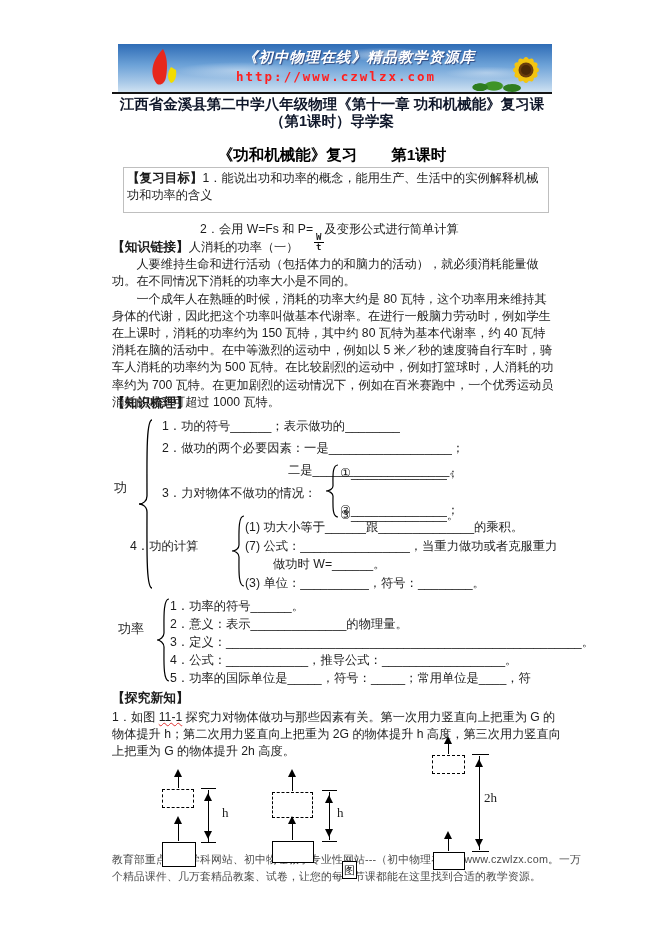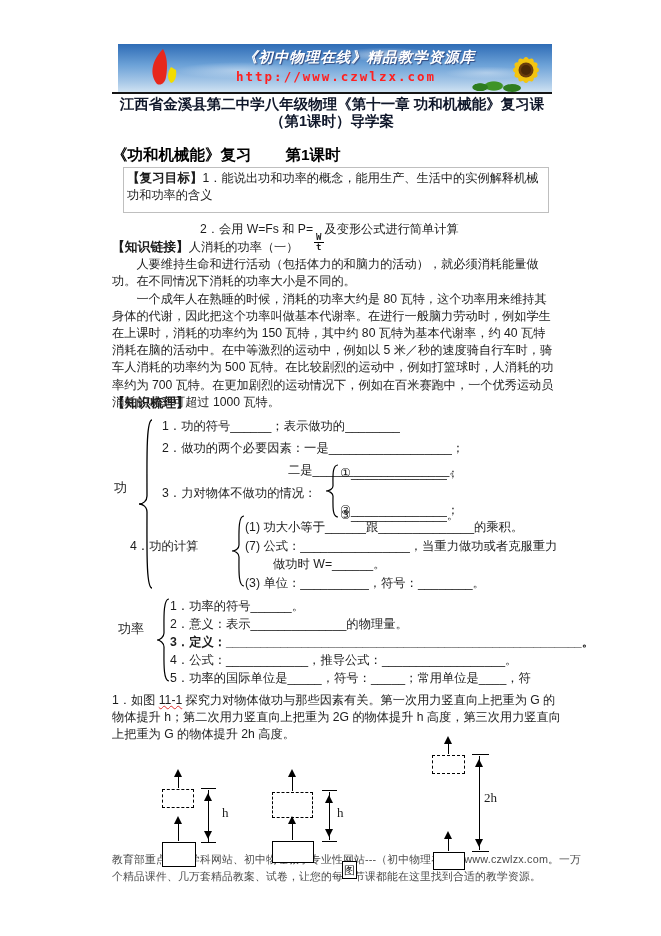--- a/index.html
+++ b/index.html
@@ -24,21 +24,21 @@
   .sunflower { position:absolute; right:4px; top:6px; }
   .foliage { position:absolute; right:48px; bottom:0px; width:34px; height:12px;
     background:radial-gradient(12px 6px at 30% 60%, #2e7d1f 60%, transparent 70%),
                radial-gradient(14px 7px at 70% 50%, #3f9427 60%, transparent 72%); }
   .banner-rule { position:absolute; left:112px; top:92px; width:440px; border-top:2px solid #151515; }
 
   
   .main-title { position:absolute; left:98px; top:96px; width:468px; text-align:center;
     font-size:14.5px; font-weight:bold; line-height:17px; }
   .main-title .t2 { display:block; }
-  .doc-title { position:absolute; left:112px; top:145px; width:440px; 
+  .doc-title { position:absolute; left:112px; top:145px; width:440px; text-align:center;
     font-size:15.5px; font-weight:bold; color:#000; }
   .doc-title .sess { margin-left:34px; }
 
   
   .goals-box { position:absolute; left:123px; top:167px; width:426px; min-height:46px;
     border:1px solid #bfbfbf; padding:2px 3px; font-size:12.2px; line-height:17px; }
   .goals-box b { font-size:12.6px; }
   .goal2 { position:absolute; left:200px; top:221px; font-size:12.2px; white-space:nowrap; }
   .frac { display:inline-flex; flex-direction:column; align-items:center; vertical-align:-7px;
     line-height:1.05; font-size:9px; font-weight:bold; margin:0 1px;
@@ -165,26 +165,27 @@
     <div class="tl" style="left:133px;top:121px;">(7) 公式：________________，当重力做功或者克服重力</div>
     <div class="tl" style="left:161px;top:139px;">做功时 W=______。</div>
     <div class="tl" style="left:133px;top:158px;">(3) 单位：__________，符号：________。</div>
 
     <div class="tl" style="left:6px;top:203px;font-size:13px;">功率</div>
     <svg class="brace" style="left:44px;top:180px;" width="15" height="84">
       <path d="M13,1 C7,1 8,21 8,35 C8,39 4,42 1,42 C4,42 8,45 8,49 C8,63 7,83 13,83" fill="none" stroke="#000" stroke-width="1.2"></path>
     </svg>
     <div class="tl" style="left:58px;top:181px;">1．功率的符号______。</div>
     <div class="tl" style="left:58px;top:199px;">2．意义：表示______________的物理量。</div>
-    <div class="tl" style="left:58px;top:217px;font-weight:bold;">3．定义：____________________________________________________。</div>
+    <div class="tl" style="left:58px;top:217px;">3．定义：____________________________________________________。</div>
     <div class="tl" style="left:58px;top:235px;">4．公式：____________，推导公式：__________________。</div>
     <div class="tl" style="left:58px;top:253px;">5．功率的国际单位是_____，符号：_____；常用单位是____，符</div>
   </div>
 
   <div class="explore">
+    <div class="sec-label">【探究新知】</div>
     <div class="explore-intro">
       <span>1．如图 </span><span class="wavy">11-1</span><span> 探究力对物体做功与那些因素有关。第一次用力竖直向上把重为 G 的物体提升 h；第二次用力竖直向上把重为 2G 的物体提升 h 高度，第三次用力竖直向上把重为 G 的物体提升 2h 高度。</span>
     </div>
 
     <div class="arrow-up" style="left:66px;top:83px;height:15px;"></div>
     <div class="box-dashed" style="left:50px;top:99px;width:32px;height:19px;"></div>
     <div class="arrow-up" style="left:66px;top:130px;height:21px;"></div>
     <div class="box-solid" style="left:50px;top:152px;width:34px;height:25px;"></div>
     <div class="tick" style="left:89px;top:98px;width:15px;"></div>
     <div class="dim-arrow" style="left:96px;top:100px;height:52px;"></div>

